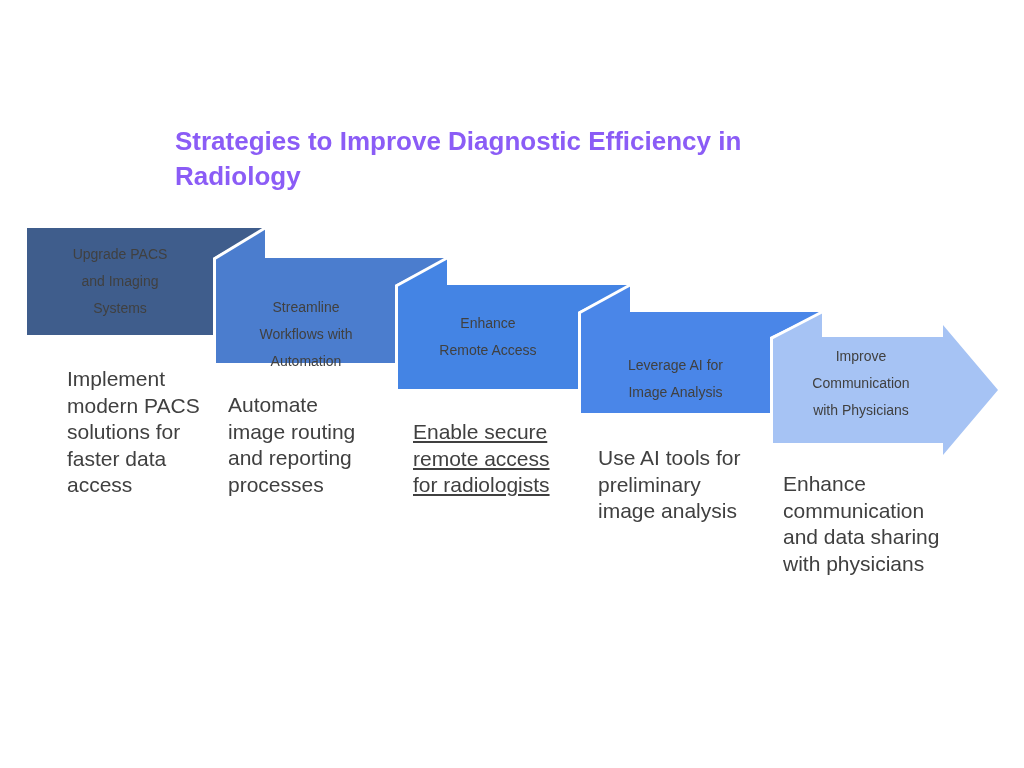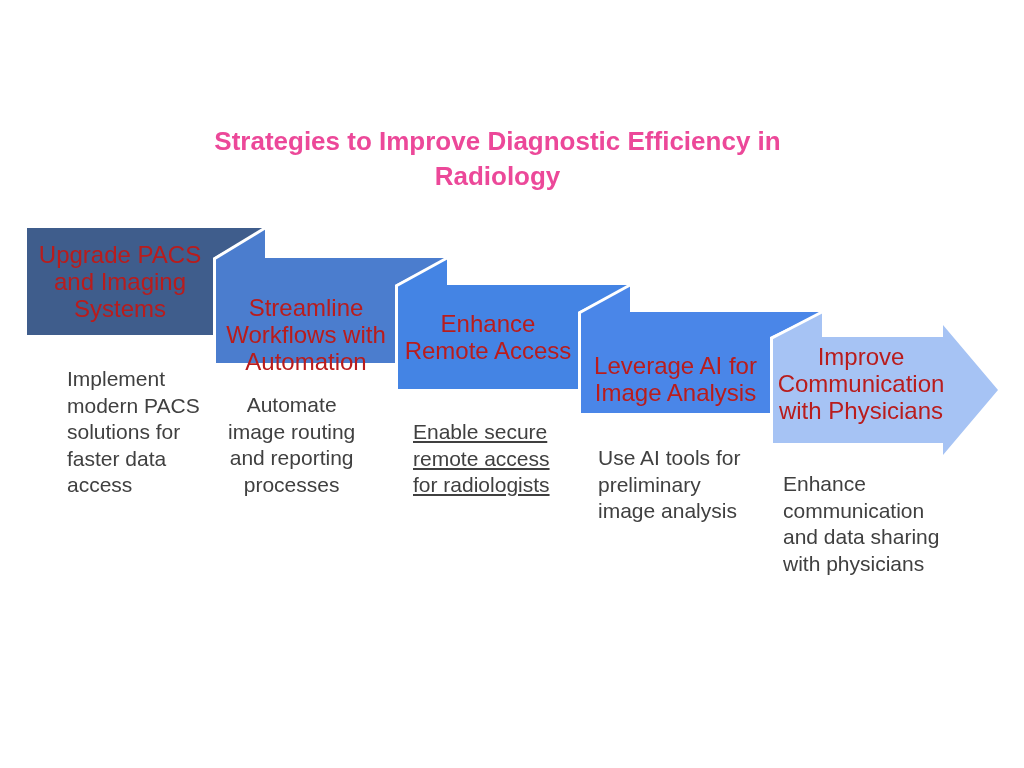--- a/index.html
+++ b/index.html
@@ -9,59 +9,58 @@
     height: 768px;
     background: #ffffff;
     overflow: hidden;
     font-family: "Liberation Sans", "DejaVu Sans", sans-serif;
   }
   .title {
     position: absolute;
     left: 175px;
     top: 124px;
     width: 645px;
-    text-align: center;
     font-size: 26px;
     font-weight: bold;
     line-height: 35px;
-    color: #ec4899;
+    color: #8b5cf6;
     white-space: pre-line;
   }
   .diagram-svg {
     position: absolute;
     left: 0;
     top: 0;
   }
   .step-label {
     position: absolute;
     display: flex;
     align-items: center;
     justify-content: center;
     text-align: center;
-    color: #b91c1c;
-    font-size: 24px;
+    color: #404040;
+    font-size: 14px;
     line-height: 27px;
     white-space: pre-line;
   }
   .step-desc {
     position: absolute;
     color: #404040;
     font-size: 21px;
     line-height: 26.5px;
     white-space: pre-line;
   }
   
   .label-1 { left: 27px;  top: 228px; width: 186px; height: 107px; }
   .label-2 { left: 216px; top: 258px; width: 180px; height: 105px; margin-top: 24px; }
   .label-3 { left: 398px; top: 285px; width: 180px; height: 104px; }
   .label-4 { left: 581px; top: 312px; width: 189px; height: 101px; margin-top: 16px; }
   .label-5 { left: 773px; top: 337px; width: 176px; height: 93px; }
   
   .desc-1 { left: 43px;  top: 366px; margin-left: 24px; }
-  .desc-2 { left: 228px; top: 392px; text-align: center; }
+  .desc-2 { left: 228px; top: 392px; }
   .desc-3 { left: 413px; top: 419px; text-decoration: underline; }
   .desc-4 { left: 598px; top: 445px; }
   .desc-5 { left: 783px; top: 471px; }
 </style>
 </head>
 <body>
 
 <div class="canvas">
 
   <div class="title">Strategies to Improve Diagnostic Efficiency in

